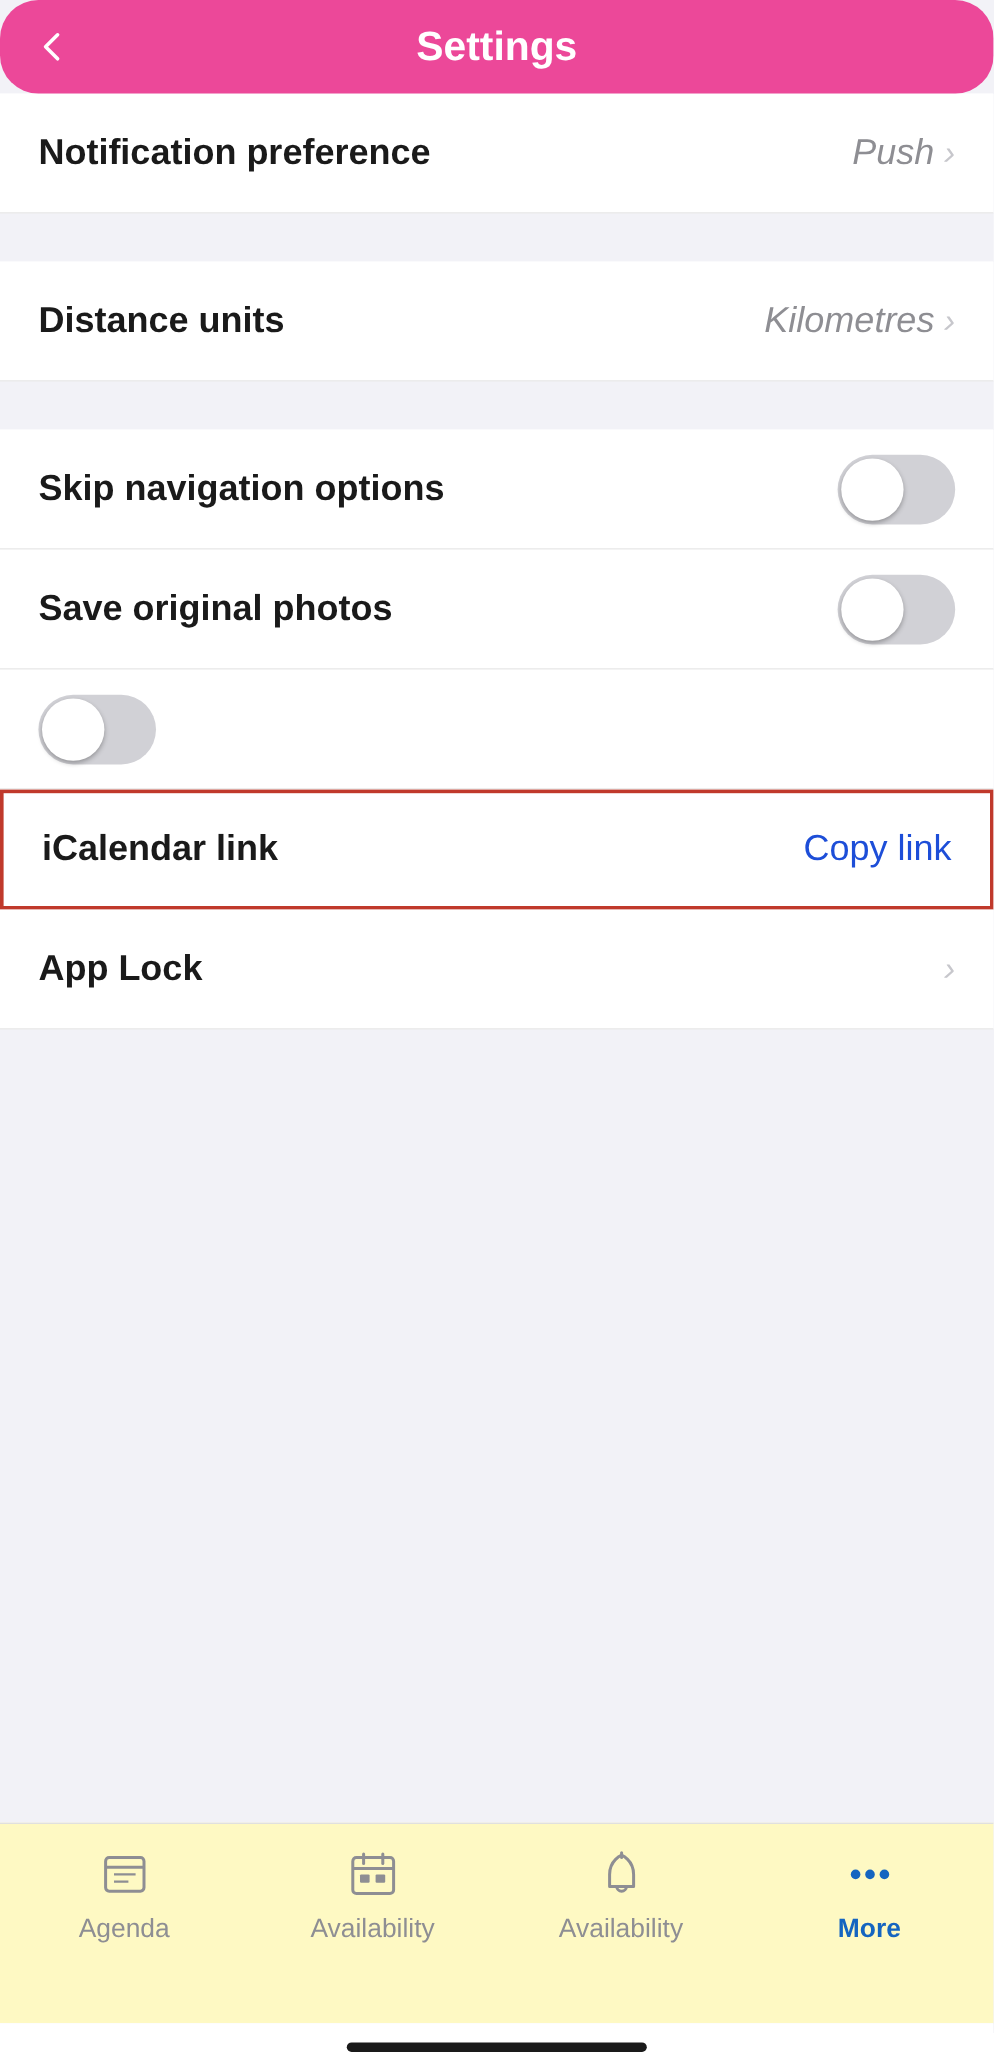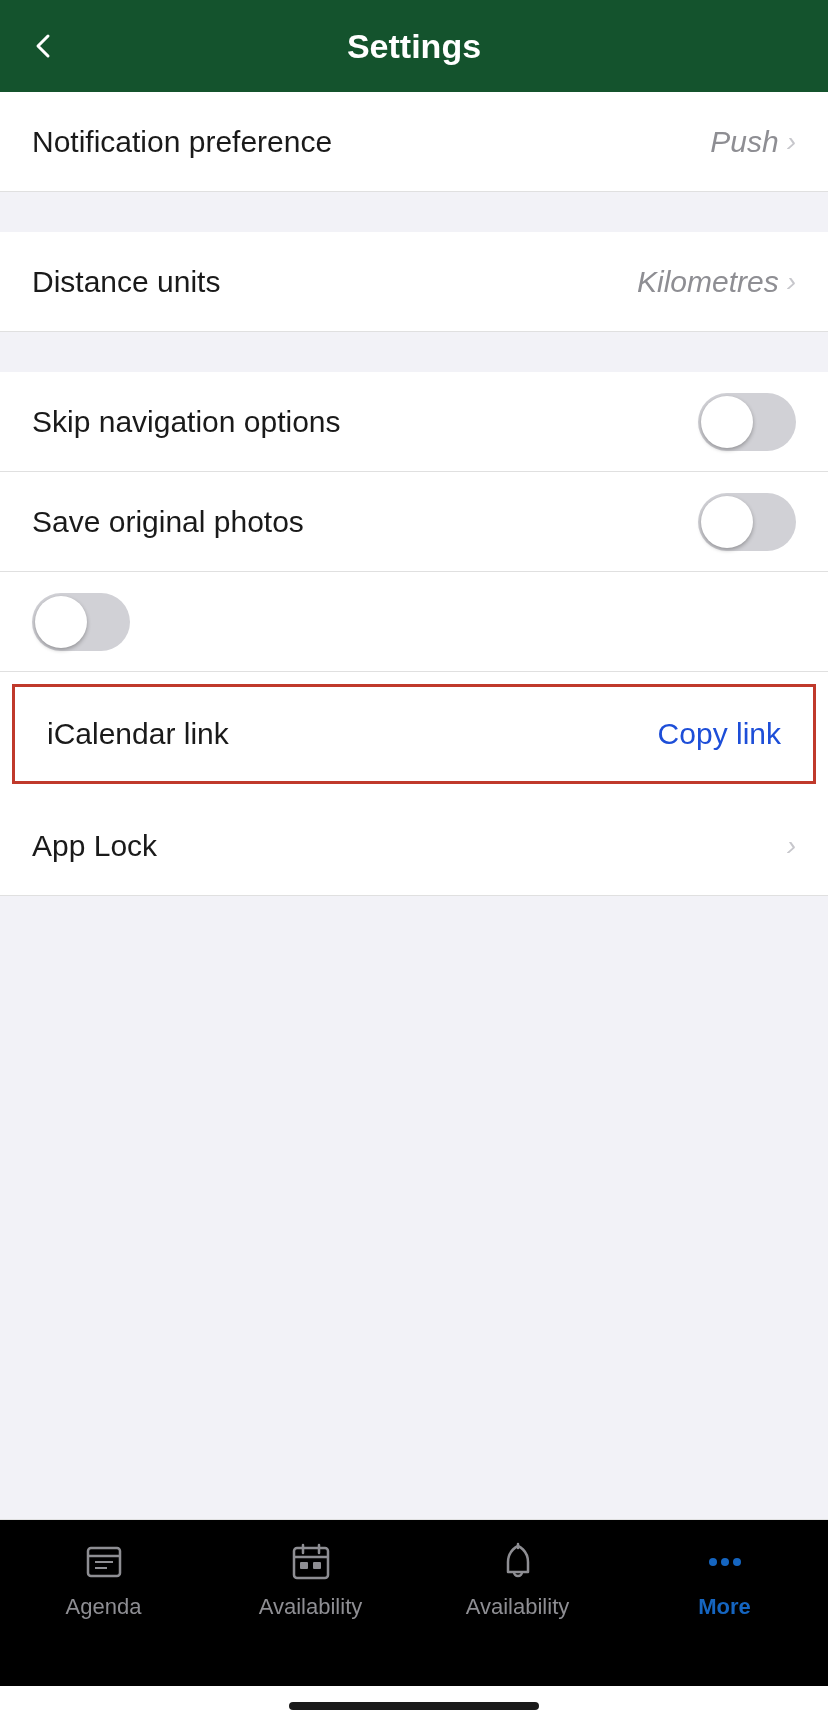--- a/index.html
+++ b/index.html
@@ -8,27 +8,28 @@
       width: 828px;
       min-height: 1726px;
       font-family: -apple-system, BlinkMacSystemFont, 'SF Pro Text', 'Helvetica Neue', Arial, sans-serif;
       background: #f2f2f7;
       display: flex;
       flex-direction: column;
     }
 
     
     .header {
-      background: #14532d;
-      height: 92px;
+      background: #ec4899;
+      height: 78px;
       display: flex;
       align-items: center;
       justify-content: center;
       position: relative;
       flex-shrink: 0;
+      border-radius: 32px;
     }
     .header-back {
       position: absolute;
       left: 28px;
       color: white;
       font-size: 36px;
       cursor: pointer;
       display: flex;
       align-items: center;
     }
@@ -50,21 +51,21 @@
       justify-content: space-between;
       padding: 0 32px;
       min-height: 100px;
       border-bottom: 1px solid #e0e0e0;
       background: white;
     }
 
     .settings-item-label {
       font-size: 30px;
       color: #1a1a1a;
-      font-weight: 400;
+      font-weight: 700;
     }
 
     .settings-item-value {
       display: flex;
       align-items: center;
       gap: 8px;
       color: #8e8e93;
       font-size: 30px;
       font-style: italic;
     }
@@ -100,39 +101,39 @@
 
     
     .section-gap {
       height: 40px;
       background: #f2f2f7;
     }
 
     
     .settings-item.highlighted {
       border: 3px solid #c0392b;
-      margin: 12px;
+      margin: 0;
     }
 
     .copy-link-btn {
       color: #1d4ed8;
       font-size: 30px;
       font-weight: 400;
       cursor: pointer;
     }
 
     
     .empty-space {
       flex: 1;
       background: #f2f2f7;
     }
 
     
     .bottom-nav {
-      background: #000000;
+      background: #fef9c3;
       border-top: 1px solid #e0e0e0;
       height: 167px;
       display: flex;
       align-items: flex-start;
       padding-top: 18px;
       flex-shrink: 0;
     }
 
     .nav-item {
       flex: 1;

